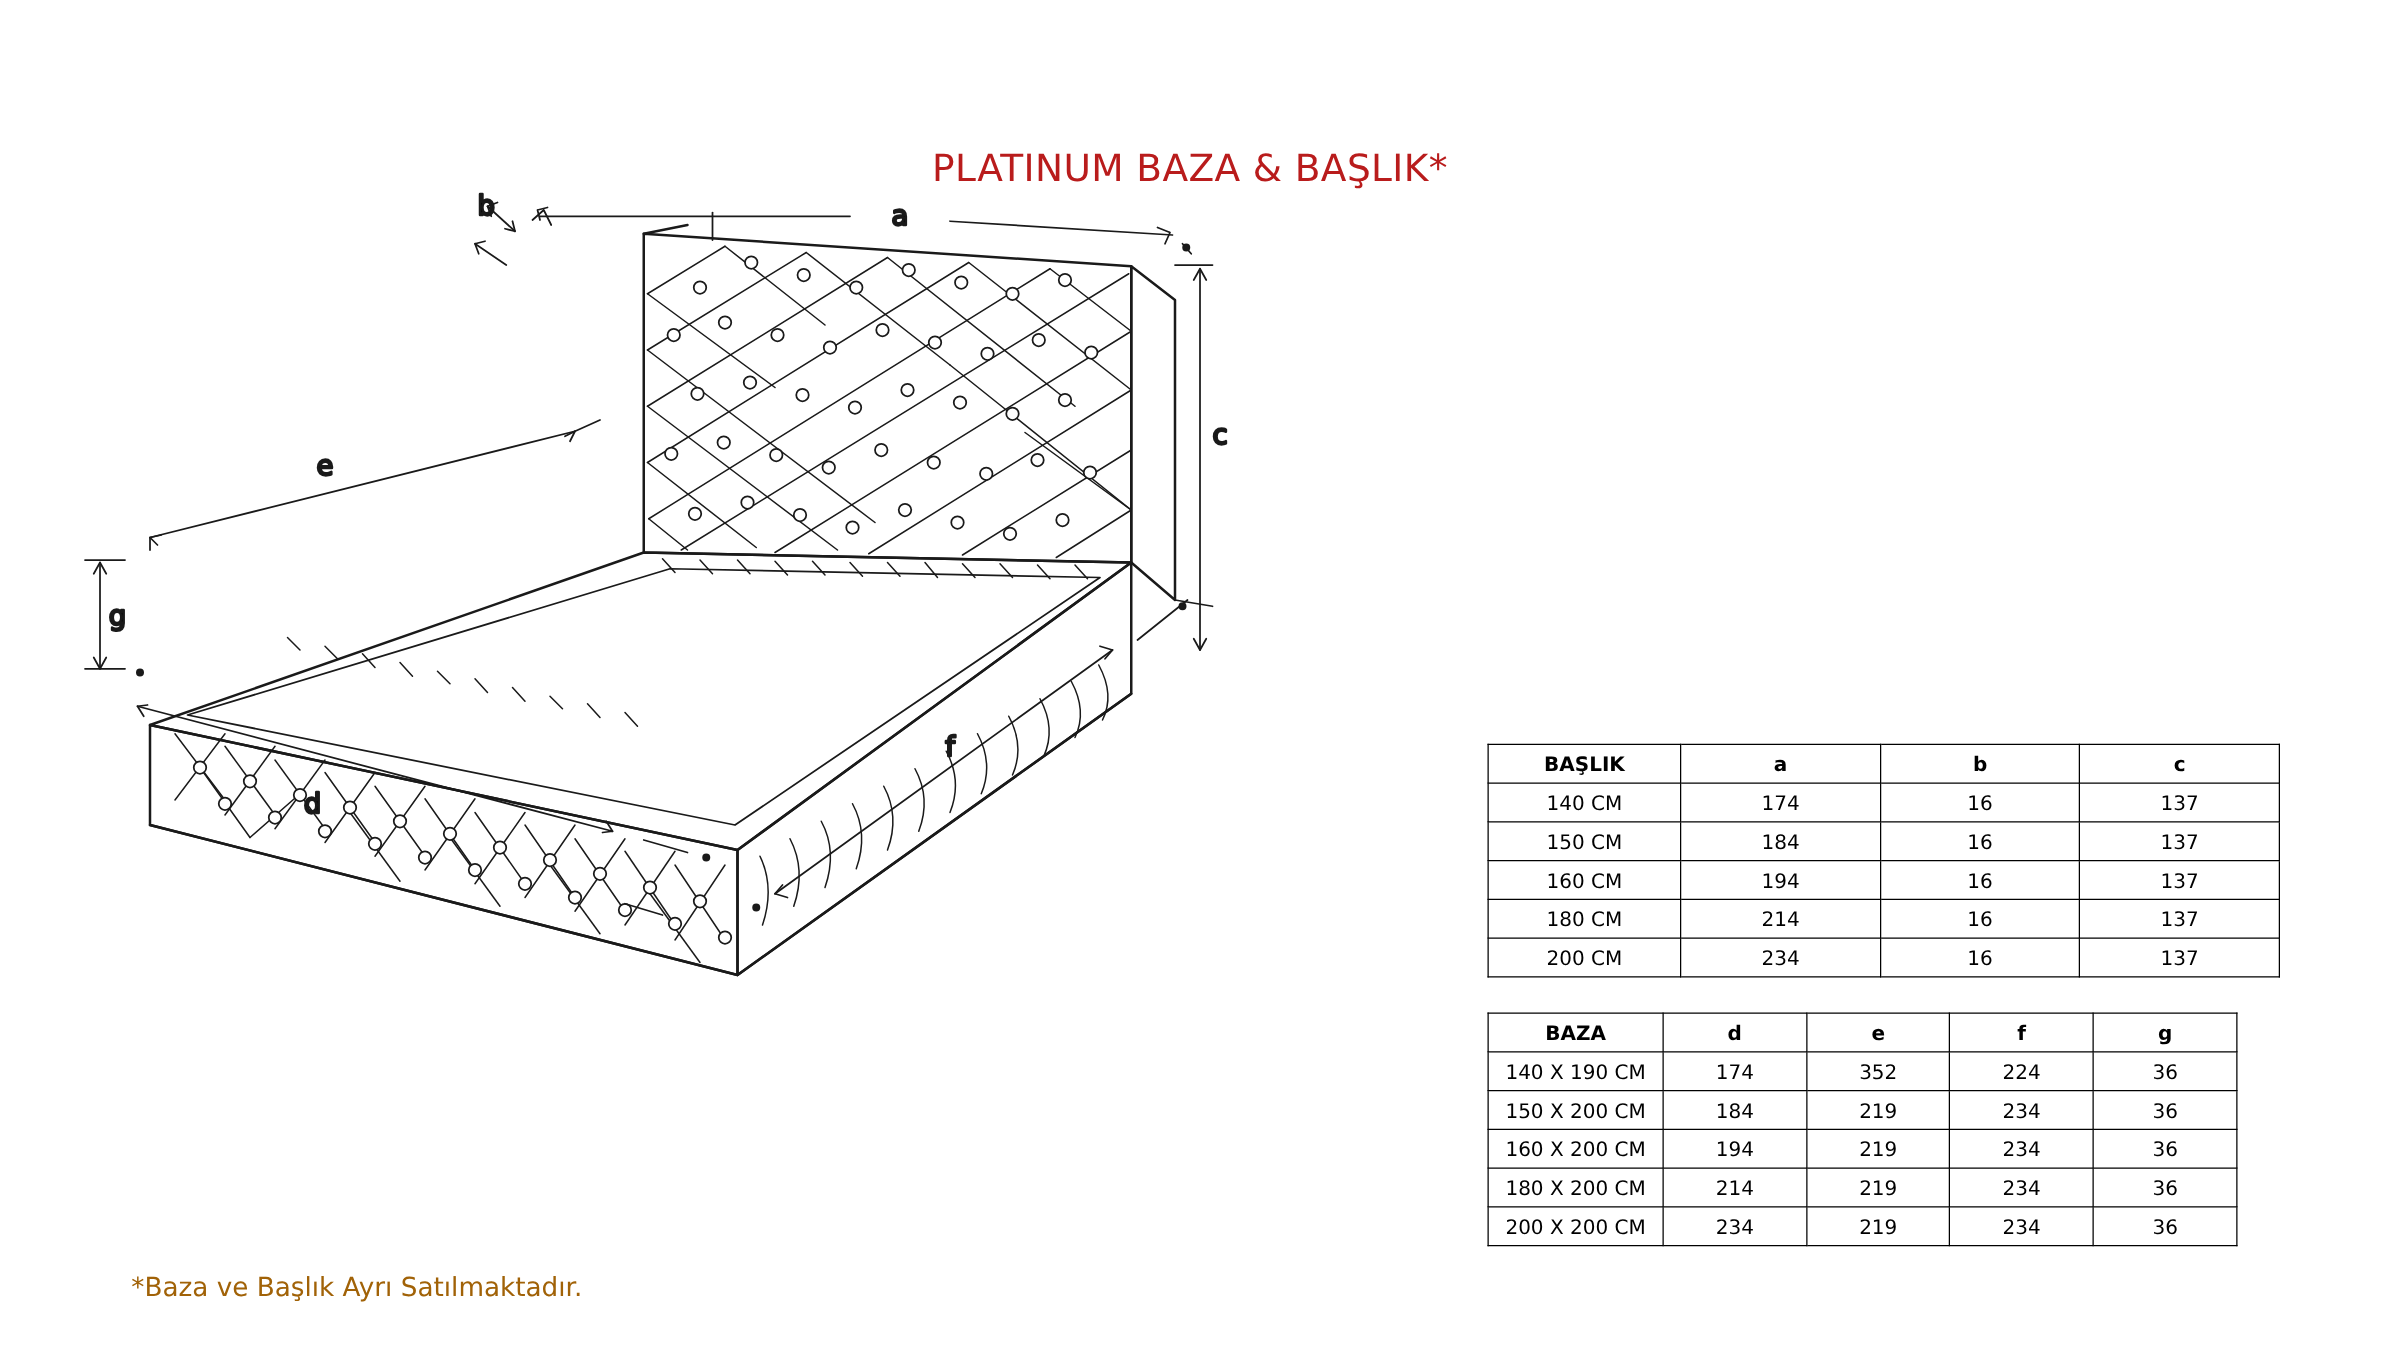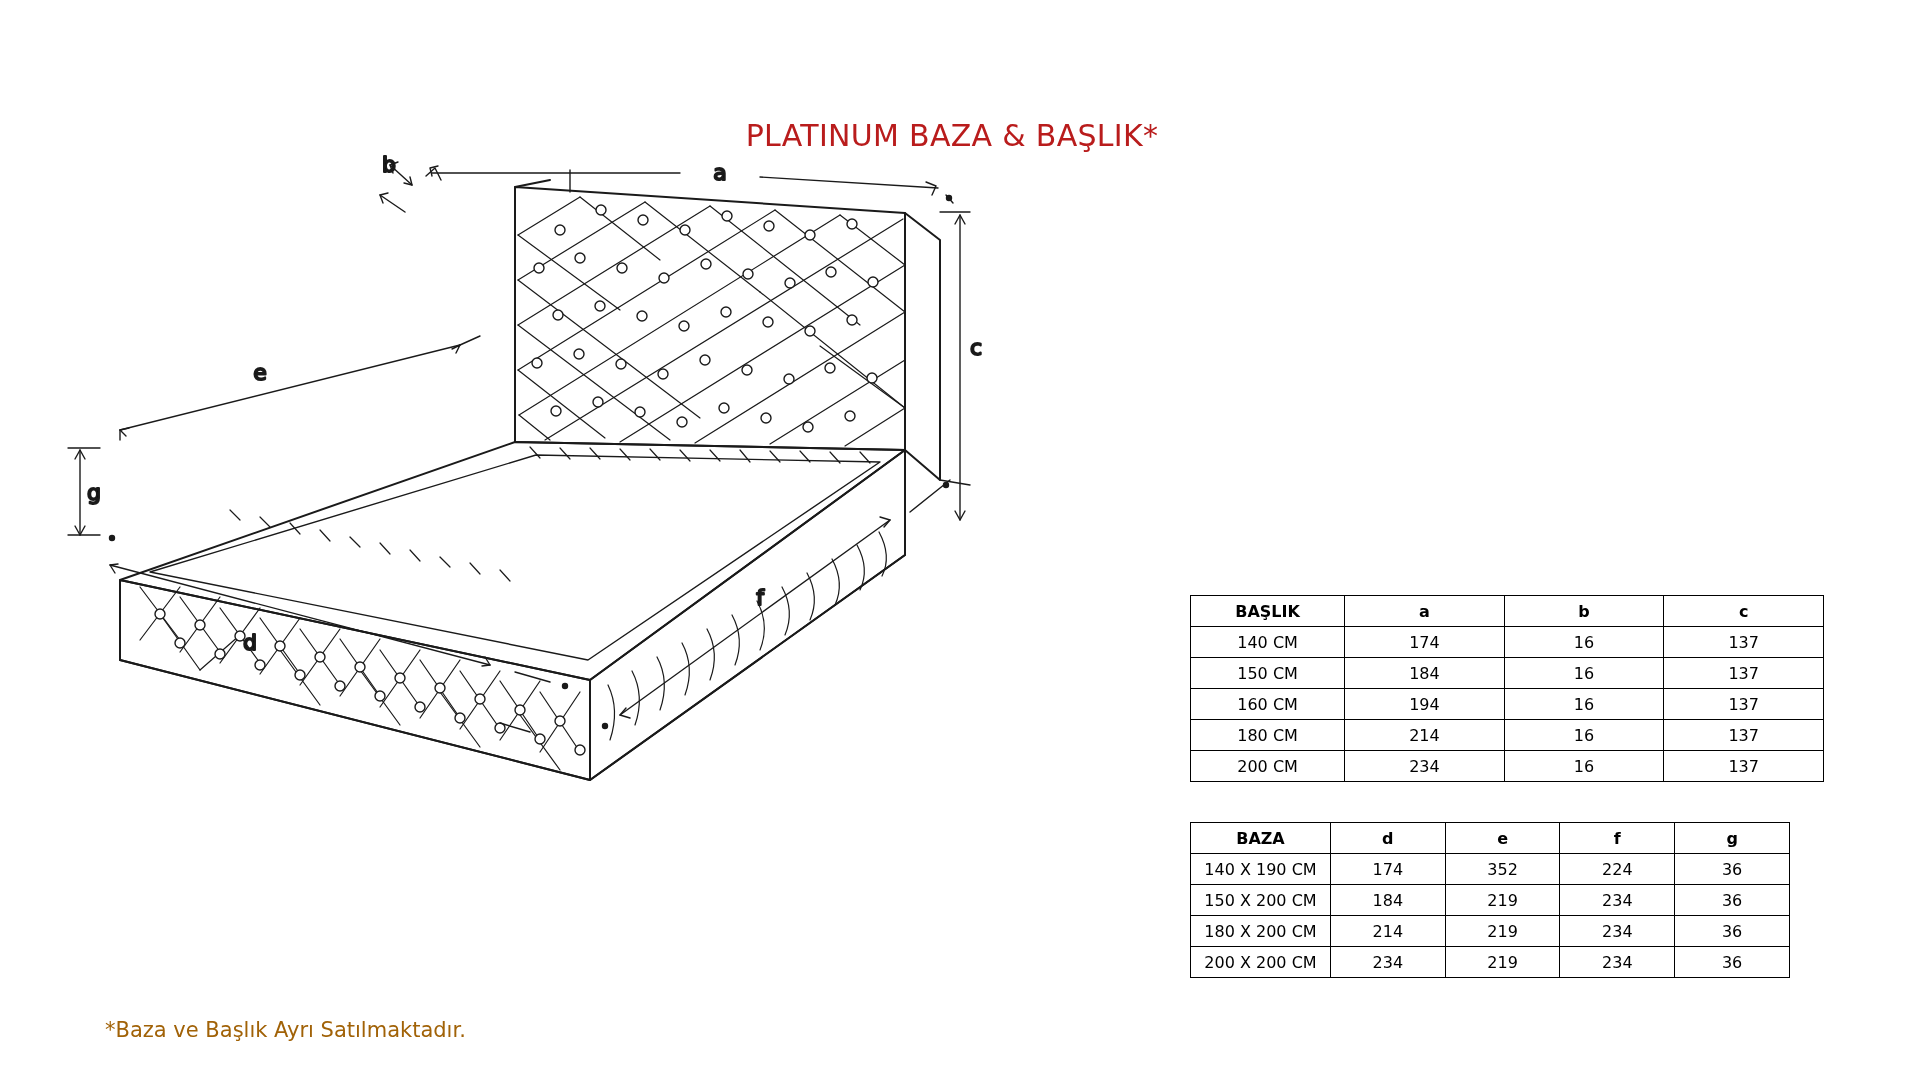--- a/index.html
+++ b/index.html
@@ -69,21 +69,21 @@
   }
   #headboard-table {
     width: 634px;
   }
   #headboard-table col.c0 { width: 140px; }
   #headboard-table col.c1 { width: 145px; }
   #headboard-table col.c2 { width: 145px; }
   #headboard-table col.c3 { width: 145px; }
   #base-table {
     width: 600px;
-    margin-top: 40px;
+    margin-top: 28px;
   }
   #base-table col.c0 { width: 140px; }
   #base-table col.c1 { width: 115px; }
   #base-table col.c2 { width: 115px; }
   #base-table col.c3 { width: 115px; }
   #base-table col.c4 { width: 115px; }
   #footnote {
     position: absolute;
     left: 105px;
     top: 1018px;
@@ -447,20 +447,27 @@
           <td>36</td>
         </tr>
         <tr>
           <td class="rowlabel">150 X 200 CM</td>
           <td>184</td>
           <td>219</td>
           <td>234</td>
           <td>36</td>
         </tr>
         <tr>
+          <td class="rowlabel">160 X 200 CM</td>
+          <td>194</td>
+          <td>219</td>
+          <td>234</td>
+          <td>36</td>
+        </tr>
+        <tr>
           <td class="rowlabel">180 X 200 CM</td>
           <td>214</td>
           <td>219</td>
           <td>234</td>
           <td>36</td>
         </tr>
         <tr>
           <td class="rowlabel">200 X 200 CM</td>
           <td>234</td>
           <td>219</td>

